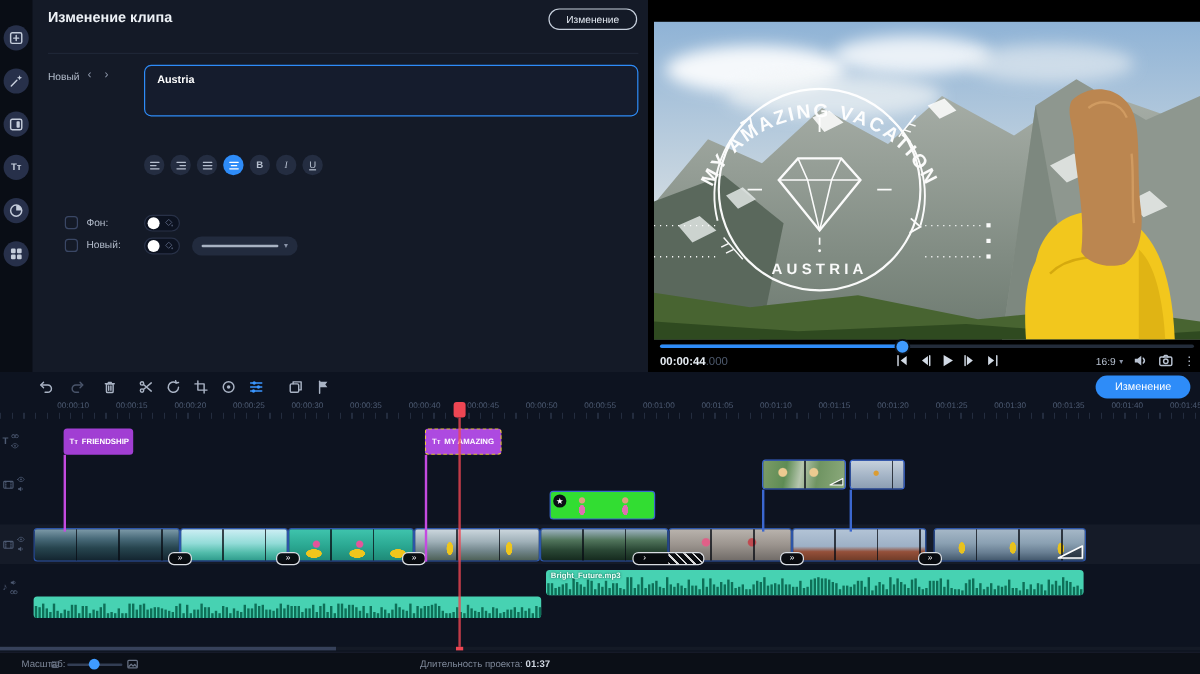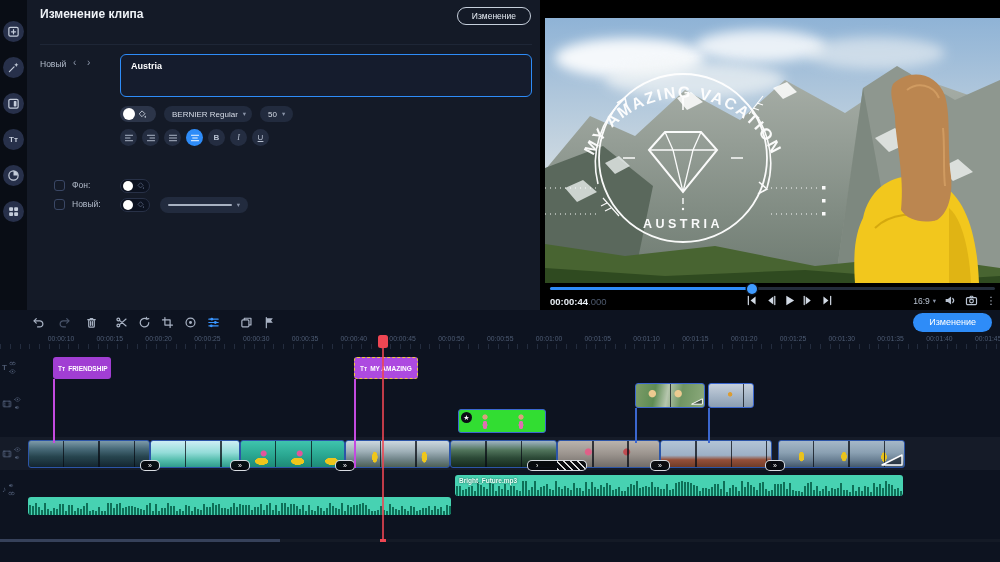--- a/index.html
+++ b/index.html
@@ -204,39 +204,20 @@
   <div id="clip-editor">
     <div class="abs pe-title">Изменение клипа</div>
     <button class="abs apply-btn">Изменение</button>
     <div class="abs divider"></div>
 
     <span class="abs line-label">Новый</span>
     <span class="abs line-arrow" style="left:46px">‹</span>
     <span class="abs line-arrow" style="left:60px">›</span>
     <textarea id="line-text" class="abs" style="">Austria</textarea>
 
-    <div class="abs row1">
-      <div class="color-pill">
-        <span class="knob-white"></span>
-        <span class="ic">
-            <svg width="9" height="9" viewBox="0 0 14 14" fill="none" stroke="currentColor" stroke-width="1.3" stroke-linecap="round" stroke-linejoin="round">
-              <path d="M6.8 1.8l4 4-4.6 4.6-4-4z"></path>
-              <path d="M11.2 8.6s1.2 1.4 1.2 2.2a1.1 1.1 0 0 1-2.2 0c0-.8 1-2.2 1-2.2z" fill="currentColor" stroke="none"></path>
-            </svg>
-          </span>
-      </div>
-      <div class="select" style="width:88px">
-        <span style="flex:1">BERNIER Regular</span>
-        <span class="chev">▾</span>
-      </div>
-      <div class="select">
-        <span>50</span>
-        <span class="chev">▾</span>
-      </div>
-    </div>
 
     <div class="abs row2" id="format-row">
         <div class="fmt-btn">
           <span class="ic">
             <svg width="10" height="10" viewBox="0 0 14 14" fill="none" stroke="currentColor" stroke-width="1.3" stroke-linecap="round" stroke-linejoin="round">
               <path d="M2 3.2h10M2 7h6.5M2 10.8h10"></path>
             </svg>
           </span>
         </div>
         <div class="fmt-btn">
@@ -511,20 +492,39 @@
               <rect x="6.6" y="4.6" width="6" height="4.8" rx="2.4"></rect>
             </svg>
           </span>
         </span>
     </div>
 
     <div class="abs scrollbar-track"></div>
     <div class="abs scrollbar-thumb"></div>
     <div class="abs scroll-ph"></div>
 
+    <div id="statusbar">
+      <span class="abs sb-label" style="left:18px;top:5px">Масштаб:</span>
+      <span class="abs ic" style="left:42px;top:6px;color:#6a7487">
+          <svg width="8" height="8" viewBox="0 0 14 14" fill="none" stroke="currentColor" stroke-width="1.3" stroke-linecap="round" stroke-linejoin="round">
+            <rect x="2" y="3" width="10" height="8" rx="1"></rect>
+            <path d="M3 9.5l2.5-2.5 2 2 1.8-1.8 1.7 2"></path>
+          </svg>
+        </span>
+      <div class="abs slider-track"></div>
+      <div class="abs slider-knob"></div>
+      <span class="abs ic" style="left:105px;top:4px;color:#6a7487">
+          <svg width="11" height="11" viewBox="0 0 14 14" fill="none" stroke="currentColor" stroke-width="1.3" stroke-linecap="round" stroke-linejoin="round">
+            <rect x="2" y="3" width="10" height="8" rx="1"></rect>
+            <path d="M3 9.5l2.5-2.5 2 2 1.8-1.8 1.7 2"></path>
+          </svg>
+        </span>
+      <span class="abs sb-label" style="left:350px;top:5px">Длительность проекта:</span>
+      <span class="abs sb-value" style="left:438px;top:5px">01:37</span>
+    </div>
   <div class="tb-btn" style="left: 30px;">
         <span class="ic">
           <svg width="13" height="13" viewBox="0 0 14 14" fill="none" stroke="currentColor" stroke-width="1.3" stroke-linecap="round" stroke-linejoin="round">
             <path d="M4.6 2.8L2.2 5.2l2.4 2.4"></path>
             <path d="M2.4 5.2h6a3.3 3.3 0 1 1 0 6.6H6"></path>
           </svg>
         </span>
       </div>
       <div class="tb-btn dim" style="left: 56px;">
         <span class="ic">

